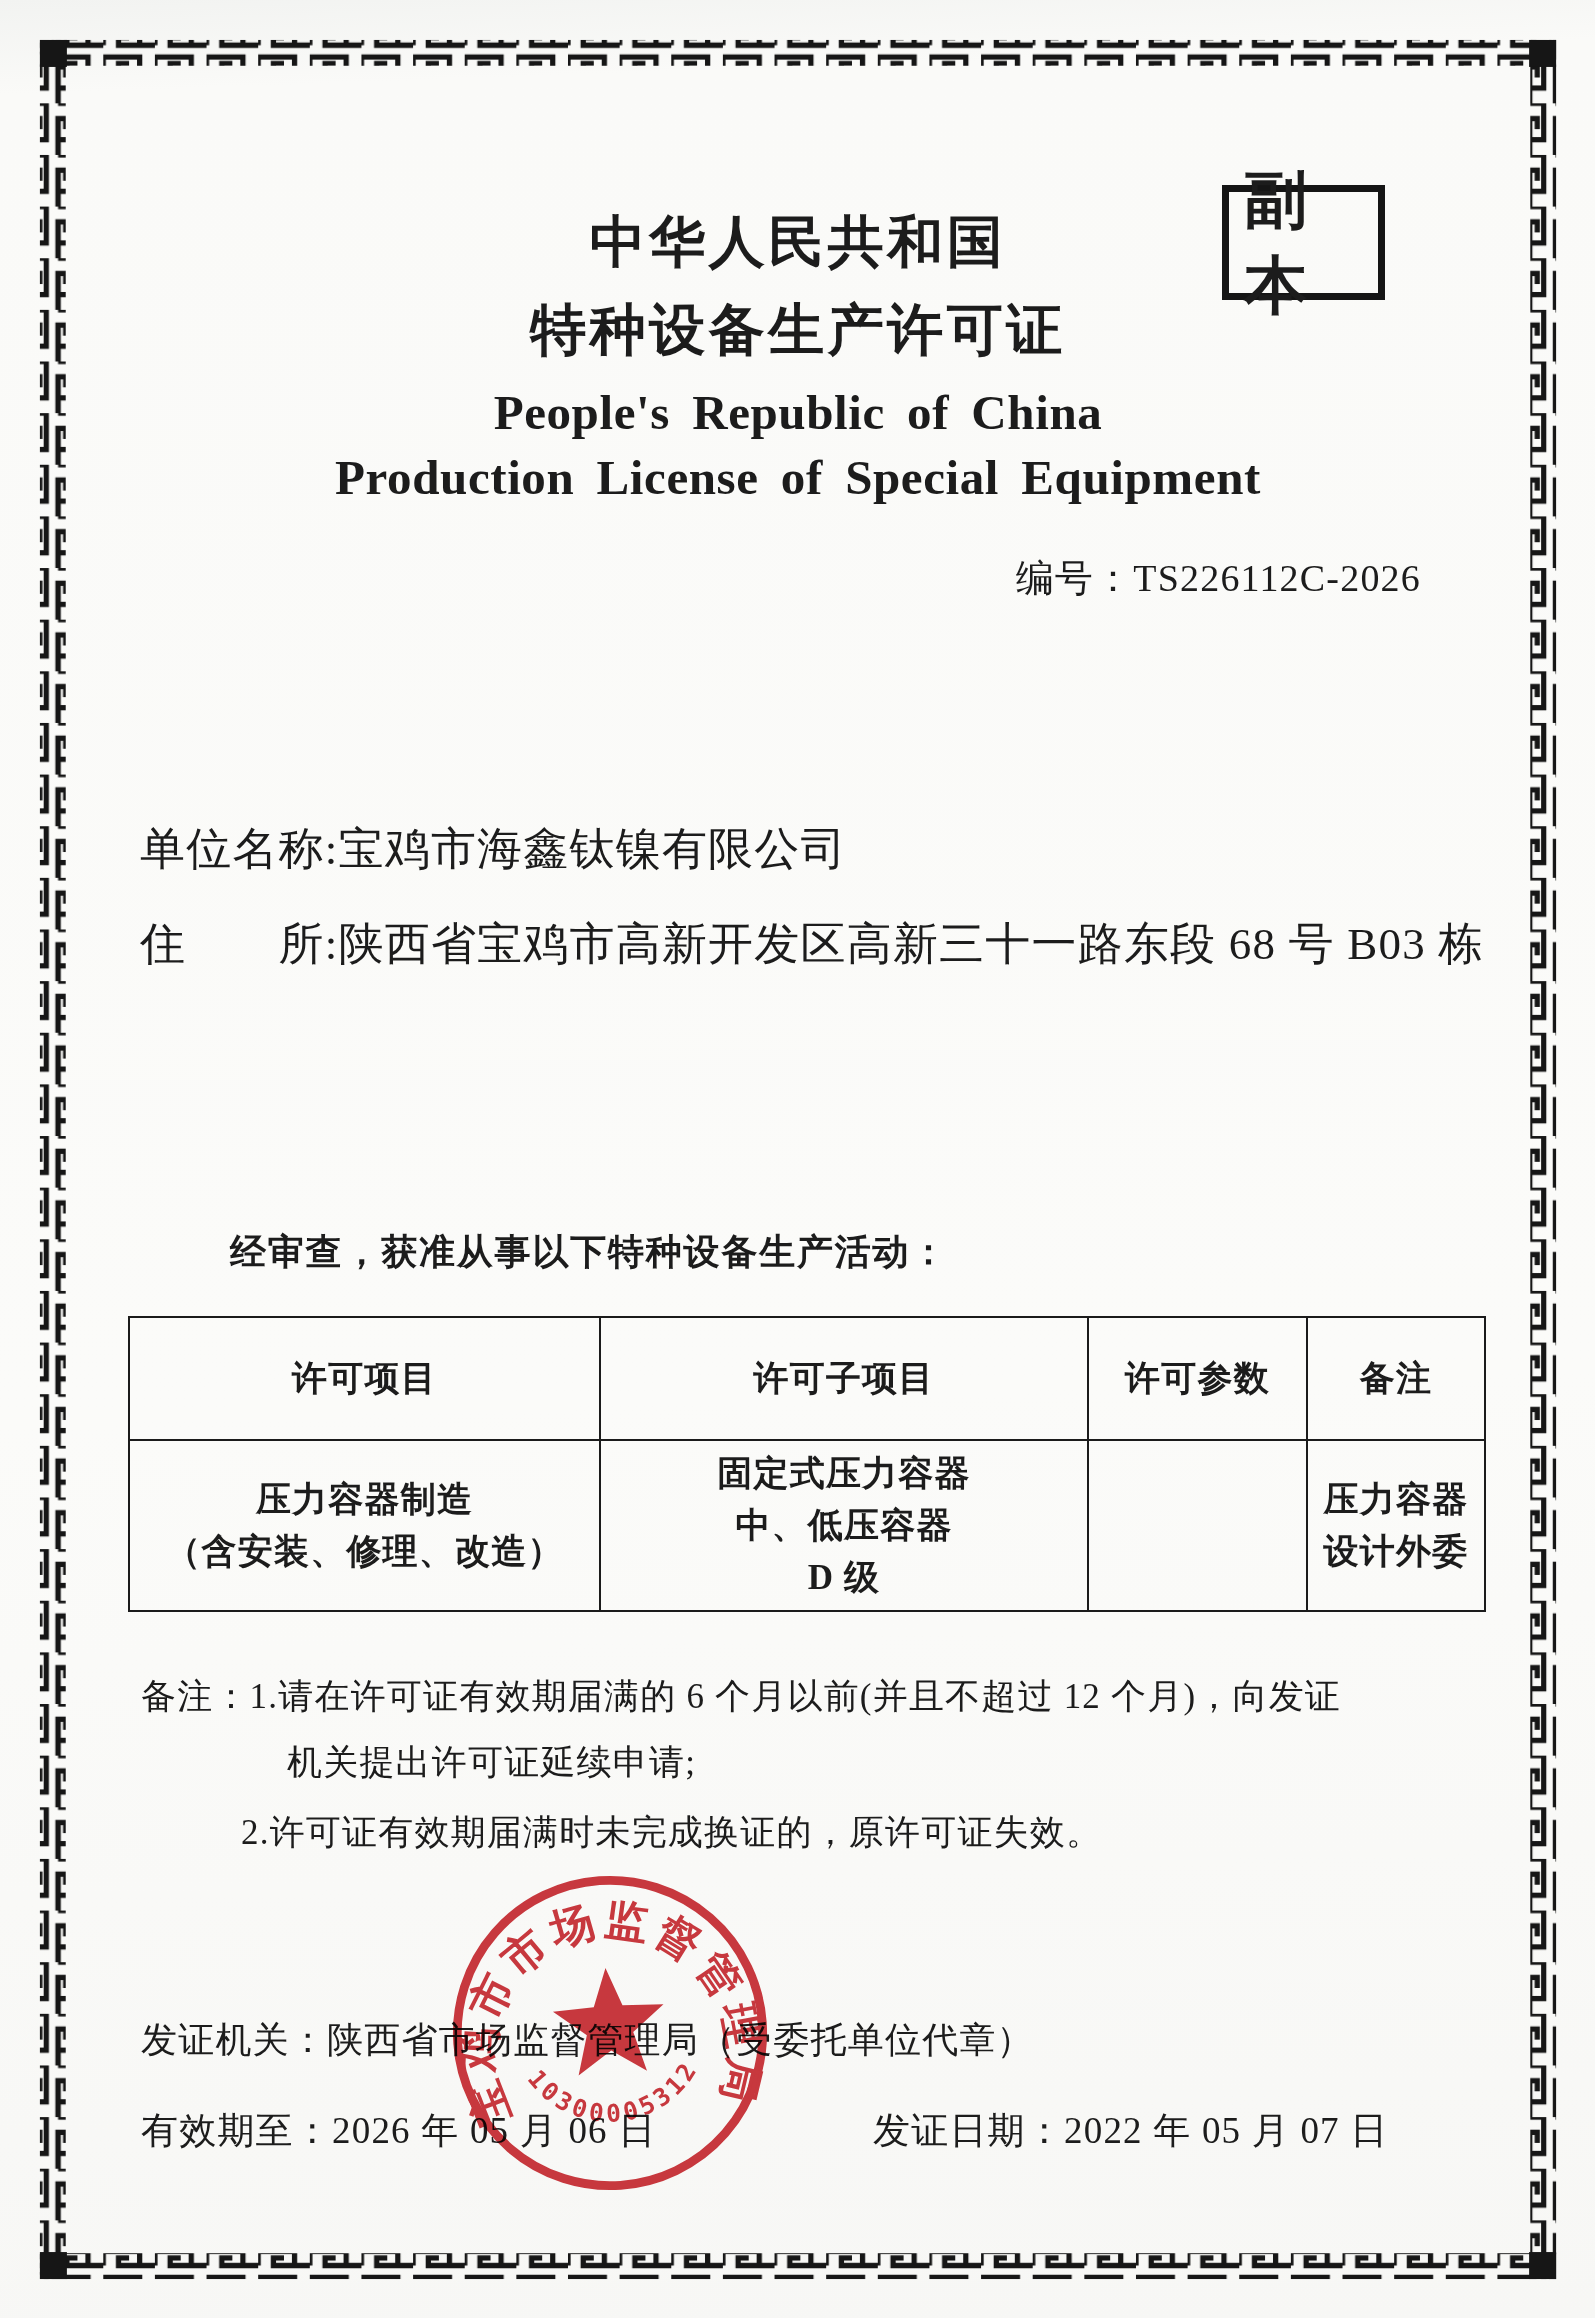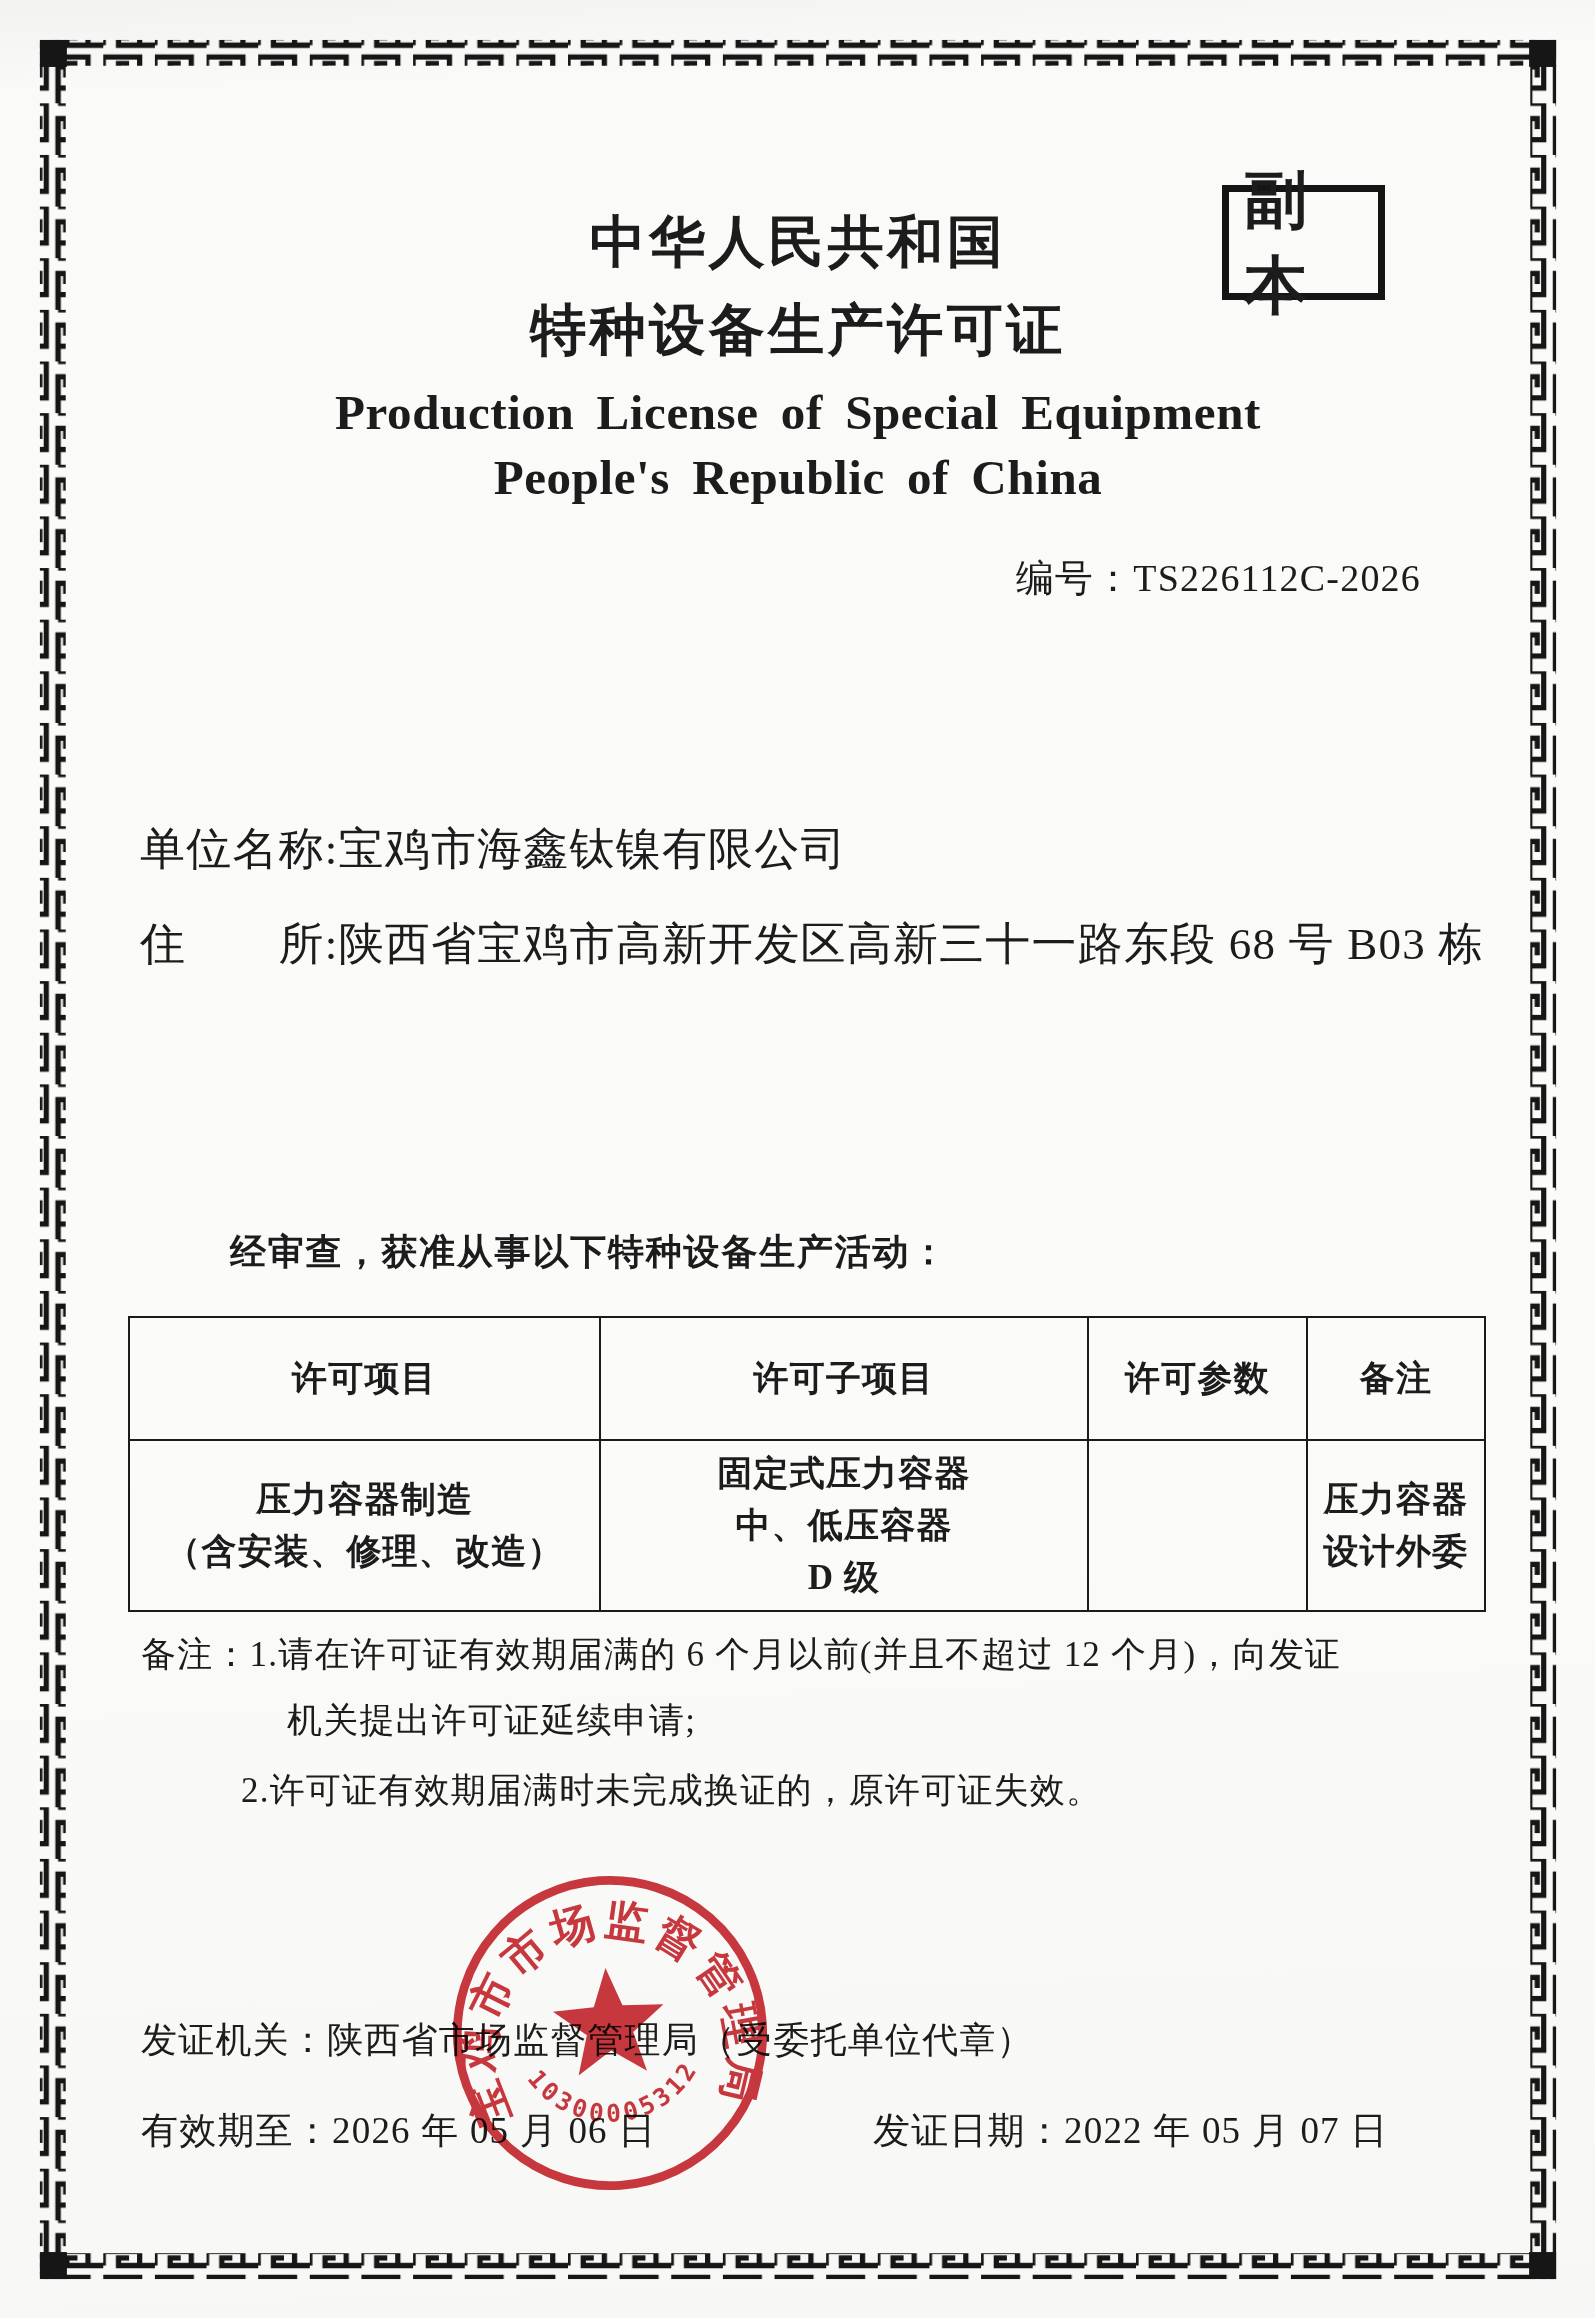--- a/index.html
+++ b/index.html
@@ -42,21 +42,21 @@
   }
   table.license th, table.license td {
     border:2.9px solid #1b1b1b; text-align:center; vertical-align:middle;
     font-size:35px; font-weight:bold; line-height:52px; letter-spacing:1.2px;
   }
   table.license th { height:123px;border-radius:29px; }
   table.license td { height:171px; }
   col.c1 { width:471px; } col.c2 { width:488px; } col.c3 { width:219px; } col.c4 { width:178px; }
 
   .notes { position:absolute; left:0; top:0; font-size:35px; letter-spacing:1.2px; }
-  .note-line { position:absolute; white-space:pre; }
+  .note-line { position:absolute; white-space:pre;margin-top:42px; }
   .nl1 { left:141px; top:1631px; }
   .nl2 { left:287px; top:1697px; }
   .nl3 { left:241px; top:1767px; }
 
   .issuer { position:absolute; left:141px; top:2016px; font-size:36px; letter-spacing:1.2px; }
   .valid-until { position:absolute; left:141px; top:2106px; font-size:37px; letter-spacing:1.2px; }
   .issue-date { position:absolute; left:873px; top:2106px; font-size:37px; letter-spacing:1.2px; }
 
   .seal { position:absolute; left:441px; top:1864px; width:338px; height:338px;
     z-index:5; mix-blend-mode:multiply; opacity:.92; transform:rotate(-4deg); }
@@ -90,22 +90,22 @@
     <div class="copy-badge">
       <span>副本</span>
     </div>
 
     <div class="title-zh">
       <div>中华人民共和国</div>
       <div>特种设备生产许可证</div>
     </div>
 
     <div class="title-en">
+      <div>People's Republic of China</div>
       <div>Production License of Special Equipment</div>
-      <div>People's Republic of China</div>
     </div>
 
     <div class="serial"><span>编号：</span><span>TS226112C-2026</span></div>
 
     <div class="field f0"><span>单位名称:</span><span>宝鸡市海鑫钛镍有限公司</span></div>
     <div class="field f1"><span>住　　所:</span><span>陕西省宝鸡市高新开发区高新三十一路东段 68 号 B03 栋</span></div>
 
     <div class="intro">经审查，获准从事以下特种设备生产活动：</div>
 
     <table class="license">

